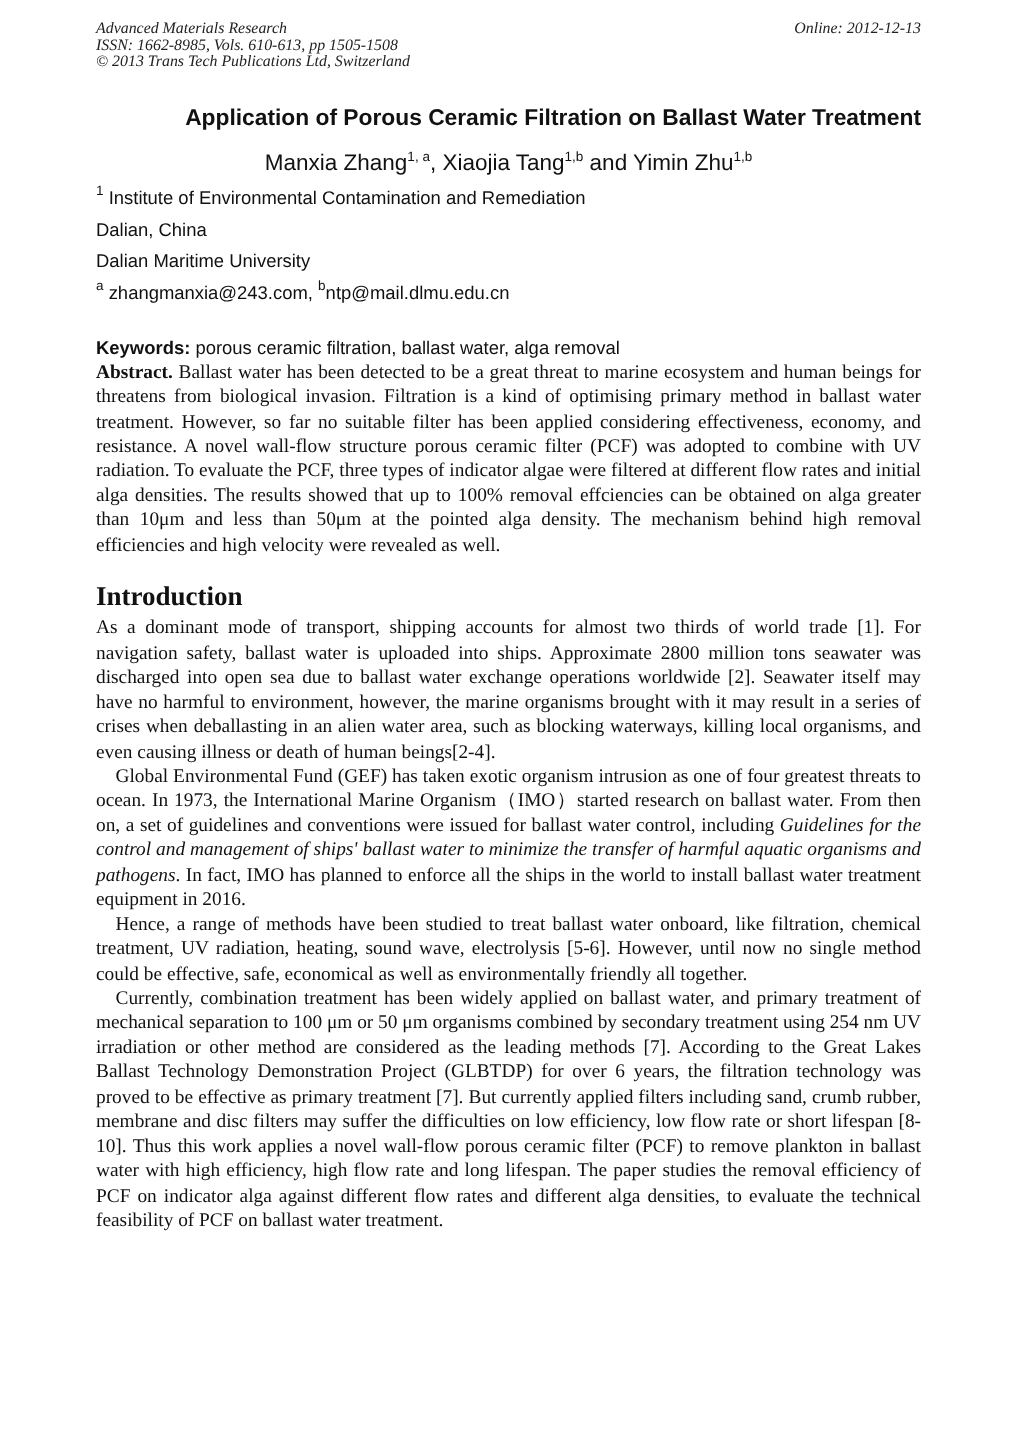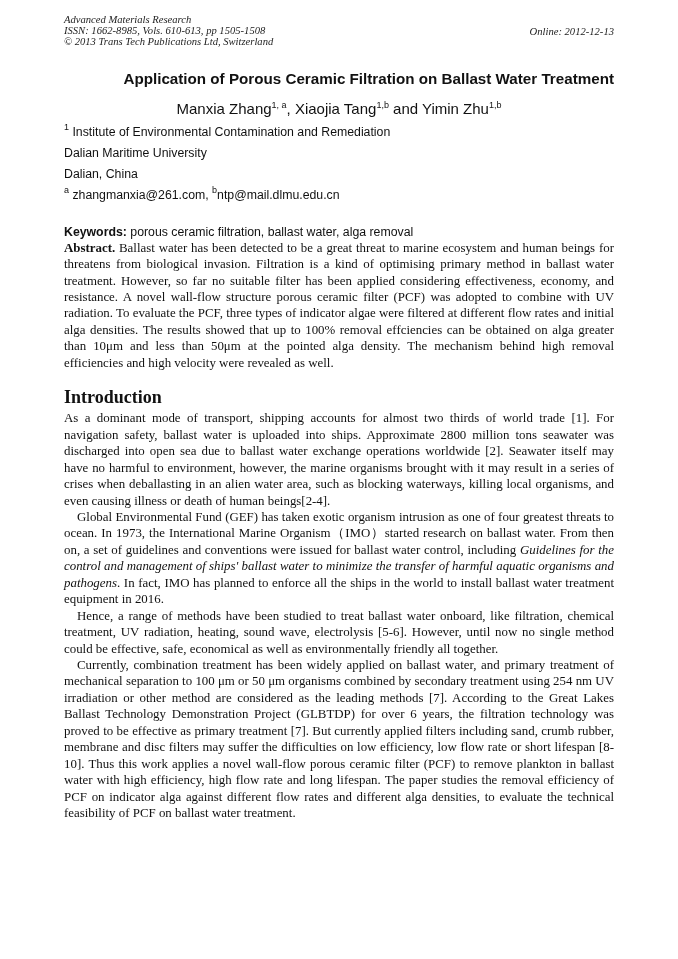--- a/index.html
+++ b/index.html
@@ -1,19 +1,19 @@
 <!DOCTYPE html>
 <html><head>
 <meta charset="utf-8">
 <style>
   html, body { margin: 0; padding: 0; background: #ffffff; }
   body { width: 678px; height: 959px; position: relative; overflow: hidden; color: #111; }
   .page { position: absolute; left: 64px; top: 14px; width: 550px; }
   .header { position: relative; font-family: Liberation Serif, serif; font-style: italic; font-size: 10.6px; line-height: 11.2px; color: #222; }
-  .header .online { position: absolute; right: 0; top: 12px; }
+  .header .online { position: absolute; right: 0; top: 0; }
   .title { font-family: "Liberation Sans", sans-serif; font-weight: bold; font-size: 15.2px; text-align: right; margin-top: 22px; line-height: 18px; color: #111; }
   .authors { font-family: "Liberation Sans", sans-serif; font-size: 15px; text-align: center; margin-top: 12px; line-height: 18px; }
   .authors sup, .aff sup { font-size: 9px; vertical-align: 6px; line-height: 0; }
   .aff { font-family: Liberation Sans, sans-serif; font-size: 12.3px; line-height: 21px; margin-top: 4px; }
   .keywords { font-family: "Liberation Sans", sans-serif; font-size: 12.3px; margin-top: 18px; line-height: 16px; }
   .keywords b { font-weight: bold; }
   .para { font-family: "Liberation Serif", serif; font-size: 12.9px; line-height: 16.45px; text-align: justify; }
   .abstract { }
   .abstract b { font-weight: bold; }
   .section-head { font-family: "Liberation Serif", serif; font-weight: bold; font-size: 18px; margin-top: 18px; line-height: 16px; }
@@ -34,23 +34,23 @@
   </div>
 
   <div class="title">Application of Porous Ceramic Filtration on Ballast Water Treatment</div>
 
   <div class="authors">
     <span>Manxia Zhang</span><sup>1, a</sup><span>, </span><span>Xiaojia Tang</span><sup>1,b</sup><span> and </span><span>Yimin Zhu</span><sup>1,b</sup>
   </div>
 
   <div class="aff">
     <div><sup>1</sup><span> Institute of Environmental Contamination and Remediation</span></div>
+    <div>Dalian, China</div>
     <div>Dalian Maritime University</div>
-    <div>Dalian, China</div>
-    <div><sup>a</sup><span> zhangmanxia@261.com, </span><sup>b</sup><span>ntp@mail.dlmu.edu.cn</span></div>
+    <div><sup>a</sup><span> zhangmanxia@243.com, </span><sup>b</sup><span>ntp@mail.dlmu.edu.cn</span></div>
   </div>
 
   <div class="keywords">
     <b>Keywords:</b><span> porous ceramic filtration, ballast water, alga removal</span>
   </div>
 
   <div class="para abstract">
     <b>Abstract.</b><span> Ballast water has been detected to be a great threat to marine ecosystem and human beings for threatens from biological invasion. Filtration is a kind of optimising primary method in ballast water treatment. However, so far no suitable filter has been applied considering effectiveness, economy, and resistance. A novel wall-flow structure porous ceramic filter (PCF) was adopted to combine with UV radiation. To evaluate the PCF, three types of indicator algae were filtered at different flow rates and initial alga densities. The results showed that up to 100% removal effciencies can be obtained on alga greater than 10μm and less than 50μm at the pointed alga density. The mechanism behind high removal efficiencies and high velocity were revealed as well.</span>
   </div>
 

